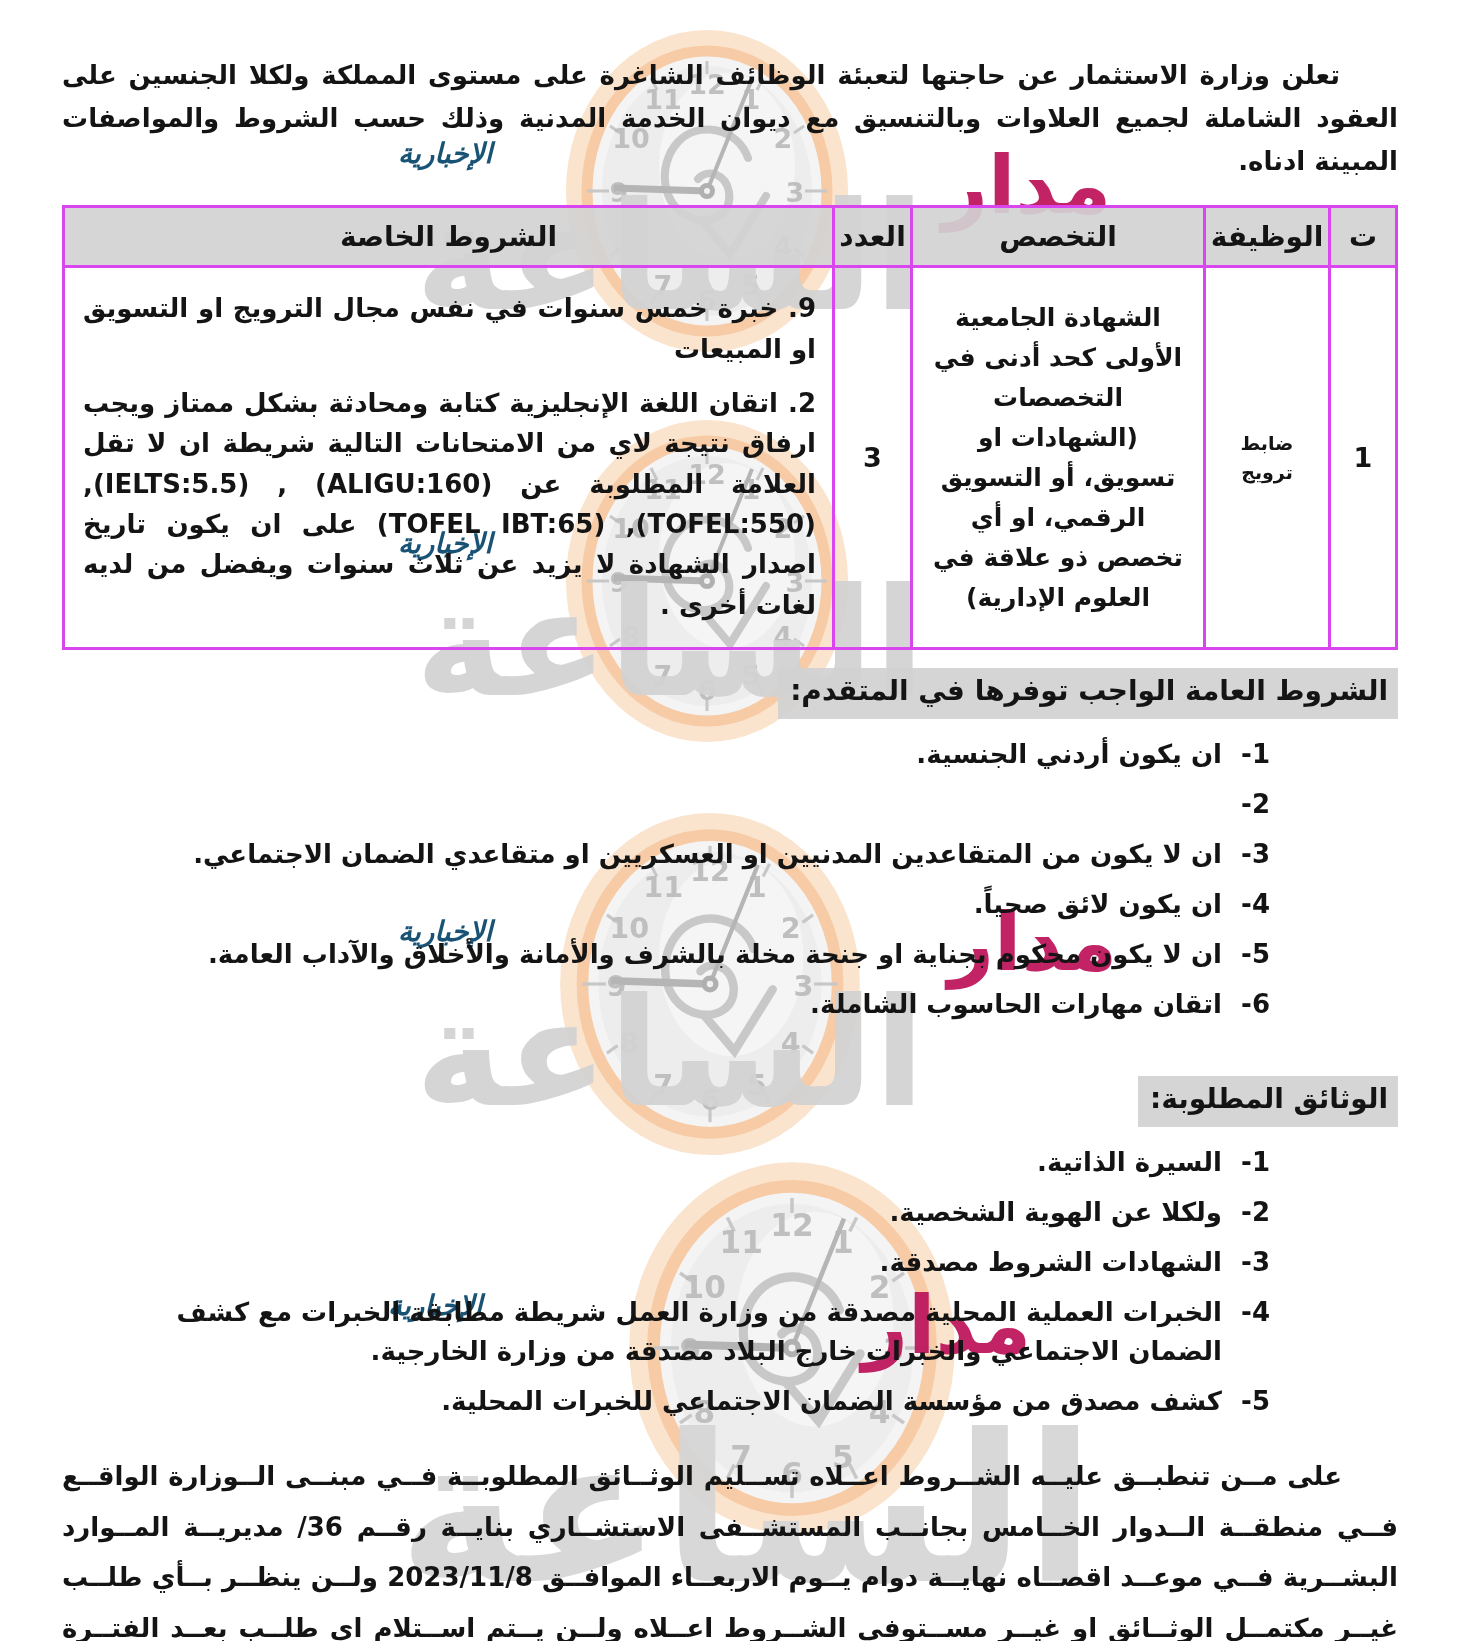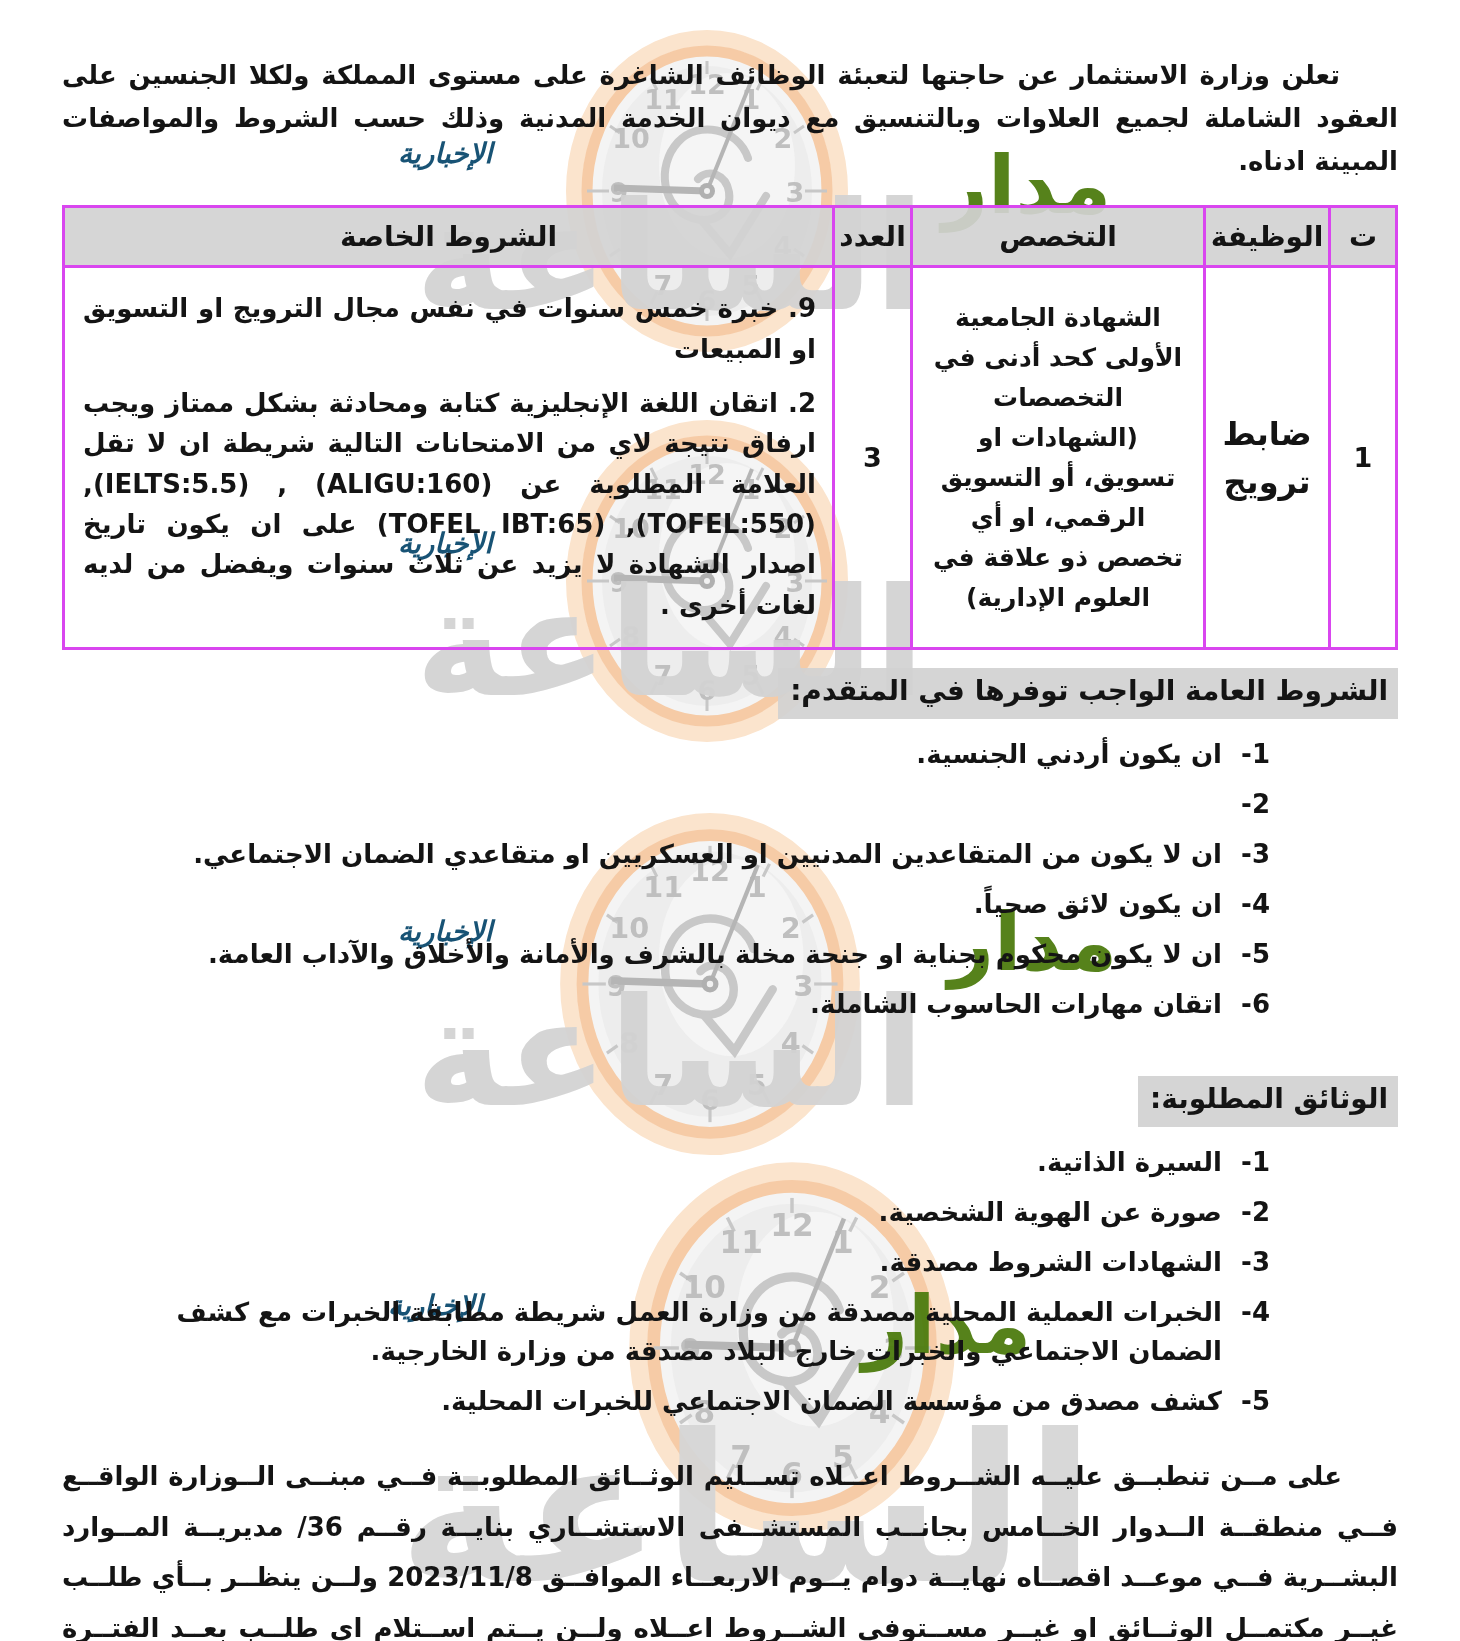--- a/index.html
+++ b/index.html
@@ -6,37 +6,37 @@
   .page {
     position:relative; width:1460px; height:1641px;
     background:#ffffff; overflow:hidden;
     font-family:"DejaVu Sans", sans-serif;
     direction:rtl; color:#141414;
   }
   
   .wm { position:absolute; z-index:0; pointer-events:none; }
   .wm-text { font-weight:bold; white-space:nowrap; opacity:.95; line-height:1; }
   .wm-ikh { font-size:28px; color:#0c4a6e;font-style:italic; }
-  .wm-madar { font-size:80px; color:#4d7c0f; }
+  .wm-madar { font-size:80px; color:#be185d; }
   .wm-saa { font-size:150px; color:#d3d3d3; letter-spacing:2px; }
   .wm-saa.huge { font-size:205px; color:#d6d6d6; }
   
   .content { position:absolute; inset:0; z-index:1; padding:54px 62px 0 62px; }
   .intro {
     font-size:26px; font-weight:bold; line-height:1.66;
     text-align:justify; text-indent:58px; margin:0 0 22px 0; width:1336px;
   }
   table.jobs { width:1336px; border-collapse:collapse; table-layout:fixed; }
   table.jobs th, table.jobs td { border:3px solid #d946ef;margin-left:7px; }
   table.jobs thead th {
     background:rgba(211,211,211,.92); font-size:28px; font-weight:bold;
     height:53px; text-align:center; padding:2px 4px;
   }
   .c-idx, .c-count { text-align:center; vertical-align:middle; font-size:27px; font-weight:bold; }
-  .c-job { text-align:center; vertical-align:middle; font-size:32px; font-weight:bold; padding:0 16px; line-height:1.5; }
+  .c-job { text-align:center; vertical-align:middle; font-size:19px; font-weight:bold; padding:0 16px; line-height:1.5; }
   .c-spec { text-align:center; vertical-align:middle; font-size:25px; font-weight:bold; padding:10px 16px; line-height:1.6; }
   .c-cond { vertical-align:top; padding:20px 16px 8px 18px; font-size:26px; font-weight:bold; height:326px; }
   .c-cond p { margin:0 0 14px 0; text-align:justify; line-height:1.55; }
   .sec-head { margin:18px 0 0 0; font-size:28px; font-weight:bold; }
   .sec-head .hl { background:rgba(209,209,209,.92); padding:6px 10px 12px 12px; display:inline-block; }
   .num-list { margin:16px 128px 0 0; font-size:26px; font-weight:bold; width:1190px; }
   .num-list .item { display:flex; align-items:flex-start; gap:14px; line-height:1.5; margin-bottom:11px; }
   .num-list .num { flex:0 0 auto; min-width:34px; }
   .num-list .txt { flex:0 1 auto; }
   .sec-head.docs { margin-top:52px; }
@@ -197,21 +197,21 @@
       <span class="hl">الوثائق المطلوبة:</span>
     </div>
 
     <div class="num-list">
       <div class="item">
         <span class="num">1-</span>
         <span class="txt">السيرة الذاتية.</span>
       </div>
       <div class="item">
         <span class="num">2-</span>
-        <span class="txt">صورة عن الهوية الشخصية.</span>
+        <span class="txt">ولكلا عن الهوية الشخصية.</span>
       </div>
       <div class="item">
         <span class="num">3-</span>
         <span class="txt">الشهادات الشروط مصدقة.</span>
       </div>
       <div class="item">
         <span class="num">4-</span>
         <span class="txt">الخبرات العملية المحلية مصدقة من وزارة العمل شريطة مطابقة الخبرات مع كشف الضمان الاجتماعي والخبرات خارج البلاد مصدقة من وزارة الخارجية.</span>
       </div>
       <div class="item">

